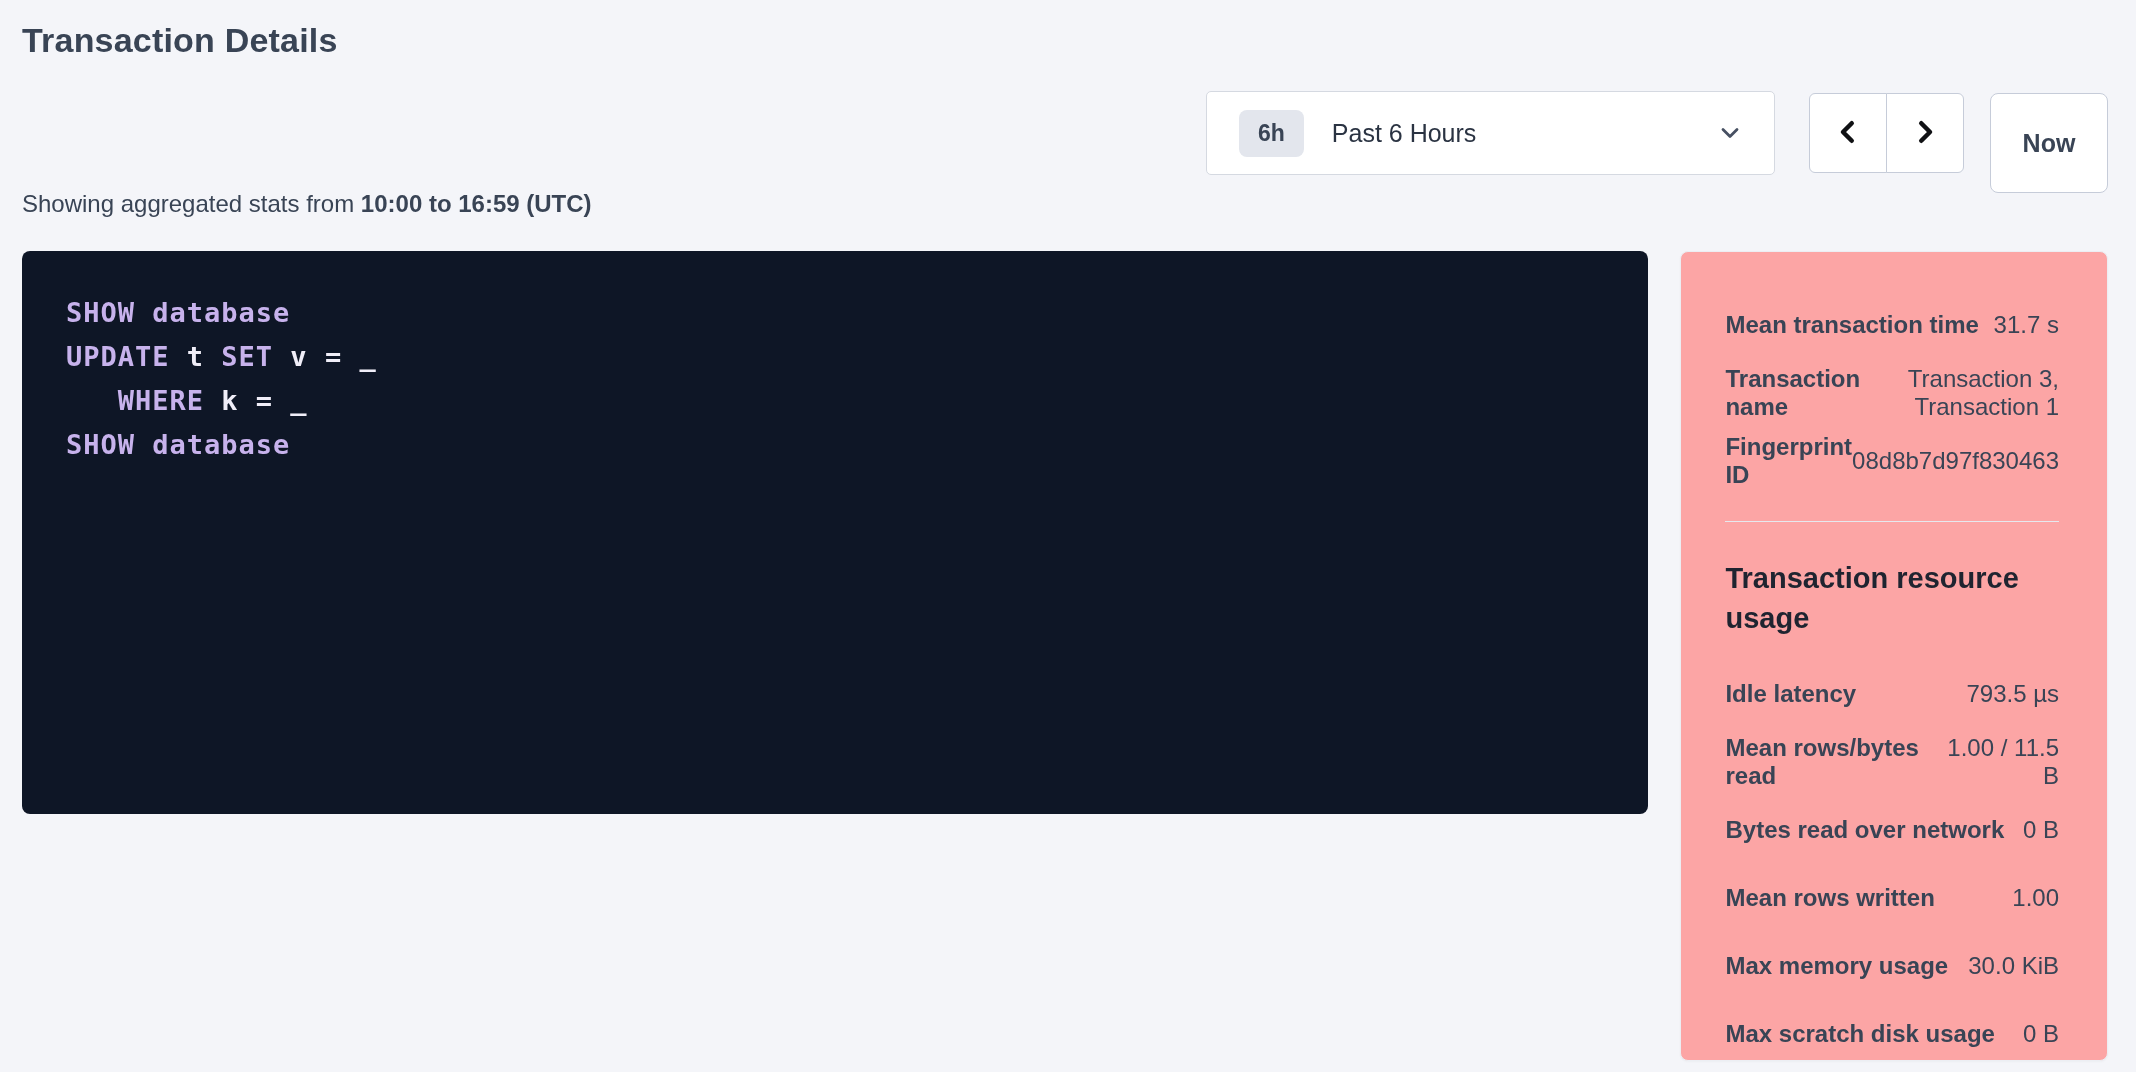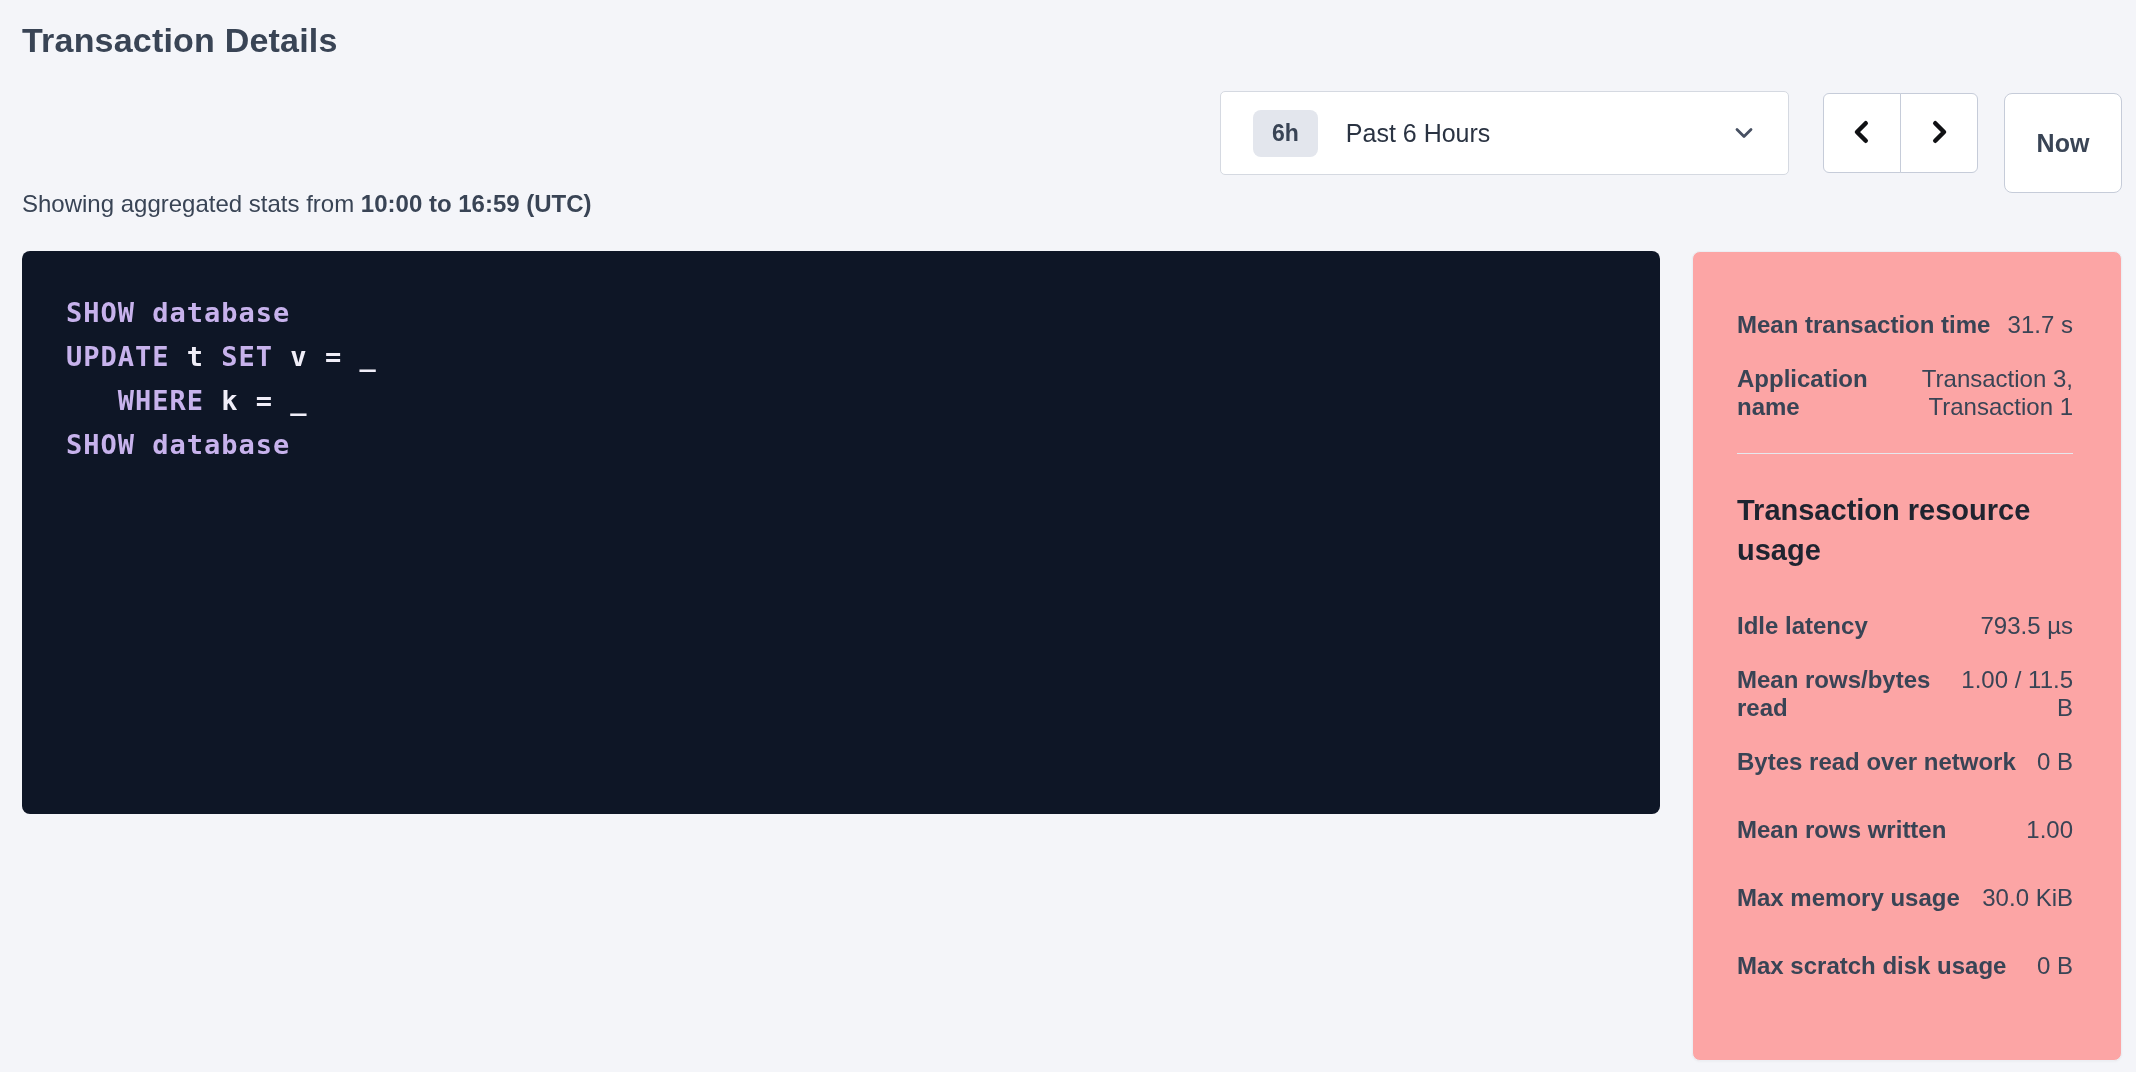--- a/index.html
+++ b/index.html
@@ -4,21 +4,21 @@
 <style>
   * { box-sizing: border-box; }
   html, body { margin: 0; padding: 0; }
   body {
     width: 2136px; height: 1072px;
     background: var(--page-bg, #f4f5f9);
     font-family: "Liberation Sans", sans-serif;
     color: #394455;
     overflow: hidden;
   }
-  .page { padding: 14px 14px 0 22px; width: 2136px; height: 1072px; }
+  .page { padding: 14px 28px 0 22px; width: 2136px; height: 1072px; }
 
   .page-title {
     margin: 0; padding: 6px 0 0 0;
     font-size: 34px; line-height: 41px; font-weight: 700;
     color: #394455; letter-spacing: 0.2px;
   }
 
   
   .controls { display: flex; align-items: stretch; height: 84px; margin-top: 30px; justify-content: flex-end; }
   .dropdown {
@@ -143,22 +143,26 @@
         </div>
     </div>
 
     <div class="summary-card">
       <div>
           <div class="summary-row">
             <span class="row-label">Mean transaction time</span>
             <span class="row-value">31.7 s</span>
           </div>
           <div class="summary-row">
-            <span class="row-label">Application name</span>
+            <span class="row-label">Transaction name</span>
             <span class="row-value">Transaction 3, Transaction 1</span>
+          </div>
+          <div class="summary-row">
+            <span class="row-label">Fingerprint ID</span>
+            <span class="row-value">08d8b7d97f830463</span>
           </div>
         </div>
       <hr class="divider">
       <div class="resource-heading">Transaction resource usage</div>
       <div>
           <div class="summary-row">
             <span class="row-label">Idle latency</span>
             <span class="row-value">793.5 µs</span>
           </div>
           <div class="summary-row">

